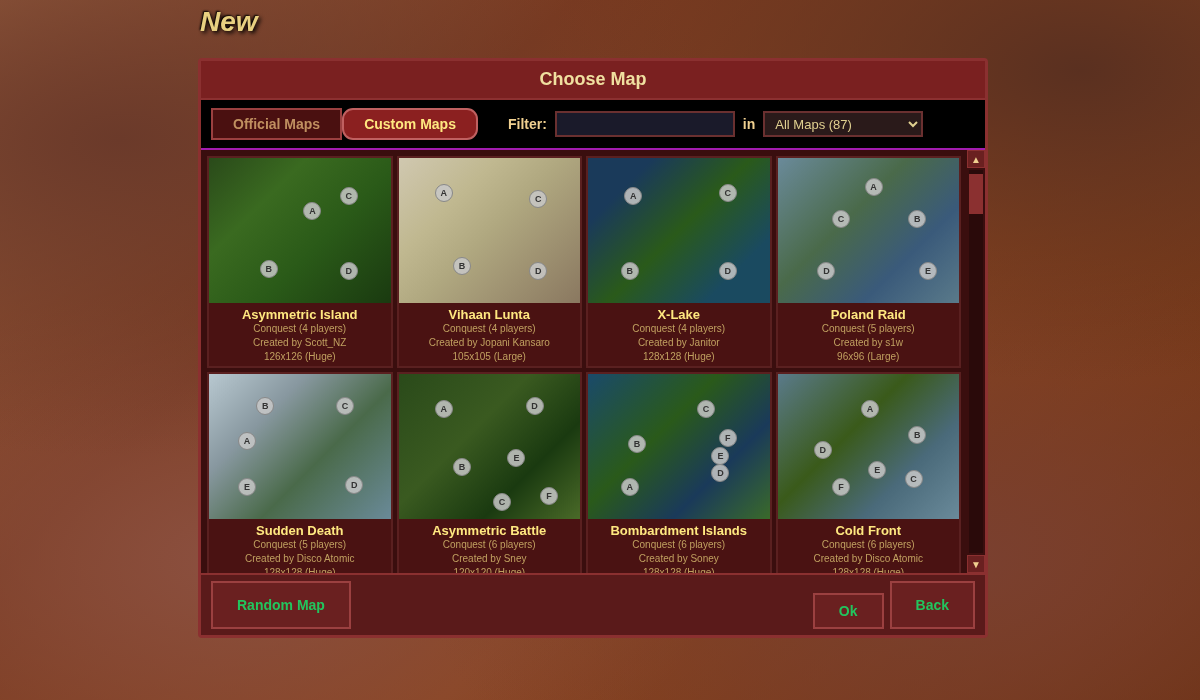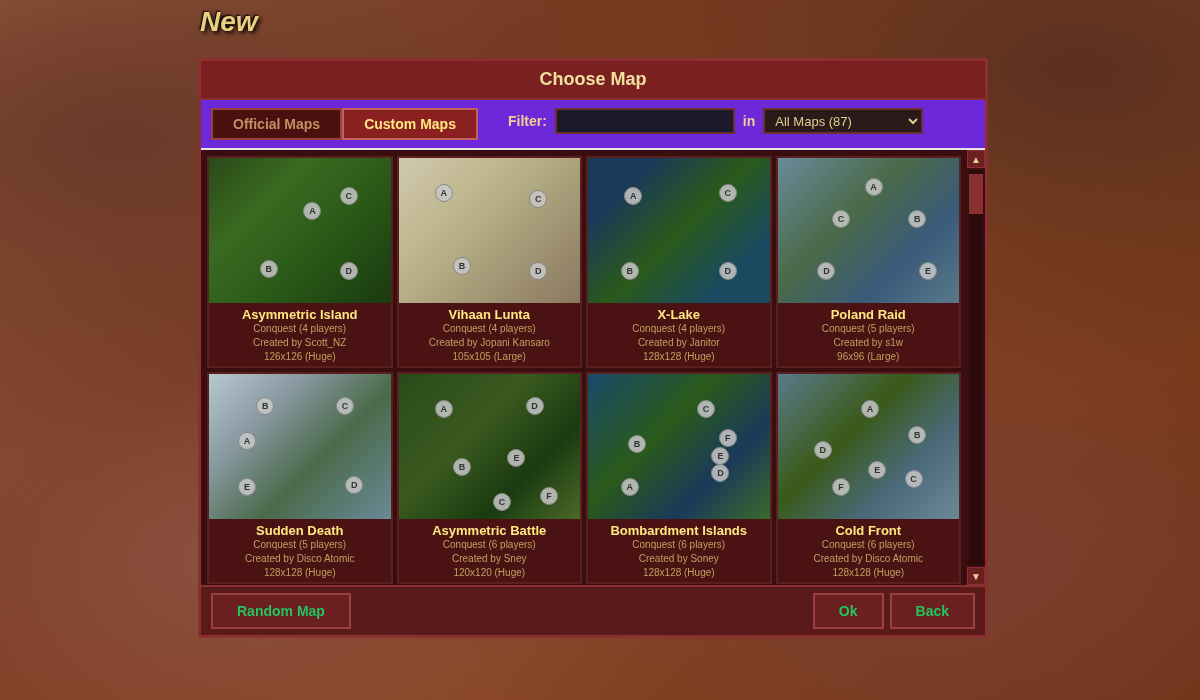--- a/index.html
+++ b/index.html
@@ -59,40 +59,41 @@
       padding: 8px;
       color: #F0E0A0;
       font-size: 18px;
       font-weight: bold;
       border-bottom: 2px solid #8B3030;
     }
 
     
     .tab-row {
       display: flex;
-      align-items: flex-start;
-      background: #6d28d9;
-      border-bottom: 2px solid #e5e5e5;
+      align-items: center;
+      background: #000000;
+      border-bottom: 2px solid #a21caf;
       padding: 8px 10px;
       gap: 0;
     }
 
     .tab {
       padding: 6px 20px;
       cursor: pointer;
       font-size: 14px;
       font-weight: bold;
       border: 2px solid #9B4040;
       color: #F0D090;
     }
 
     .tab.active {
       background: #8B2020;
       color: #FFE880;
       border-color: #C06060;
+      border-radius: 11px;
     }
 
     .tab.inactive {
       background: #4A1010;
       color: #C09060;
     }
 
     .filter-label {
       color: #F0D090;
       font-size: 14px;
@@ -237,20 +238,21 @@
     .btn-random {
       flex: 0 0 auto;
     }
 
     .btn-spacer {
       flex: 1;
     }
 
     .btn-ok {
       flex: 0 0 auto;
+      margin-top: 12px;
     }
 
     .btn-back {
       flex: 0 0 auto;
     }
 
     
     .thumb-tournament {
       background: linear-gradient(135deg, #2A4A1A 0%, #3A6A20 30%, #2A5A18 60%, #1A3A10 100%);
     }

